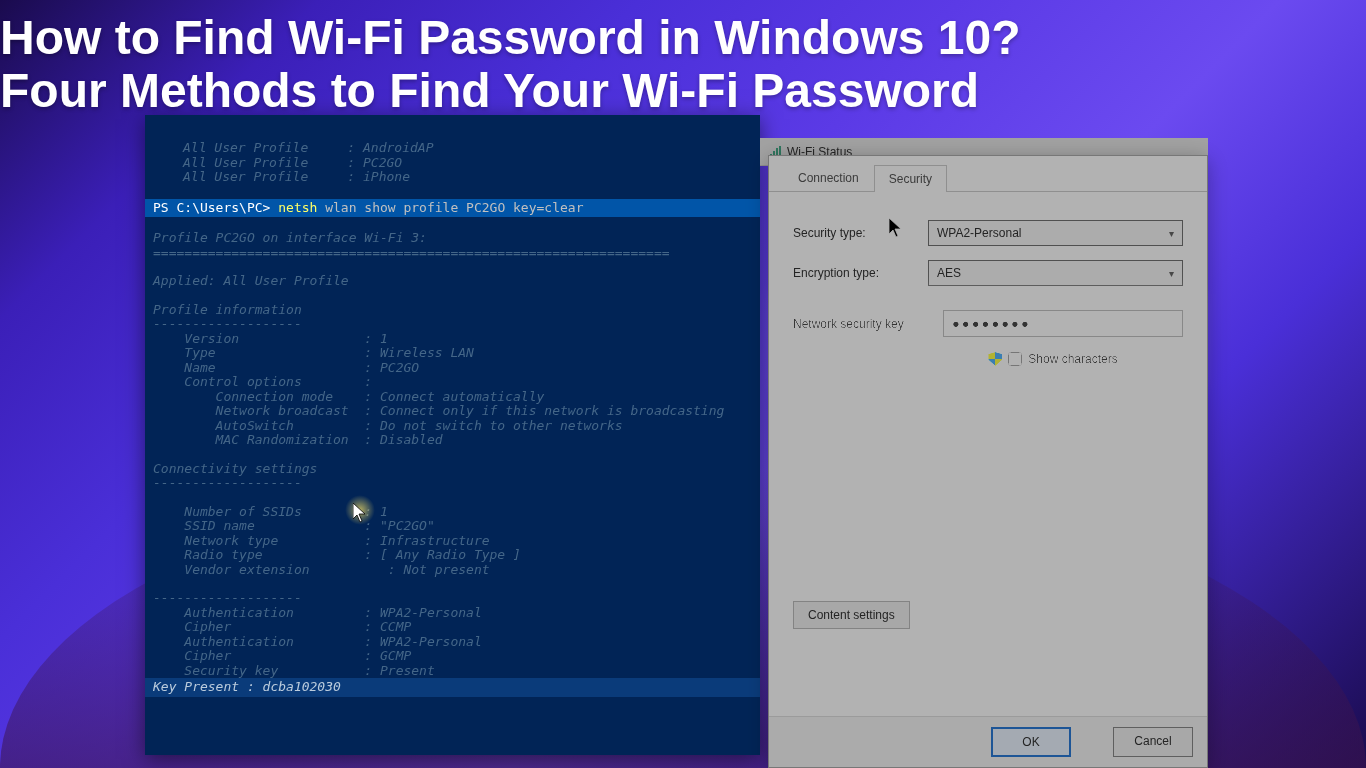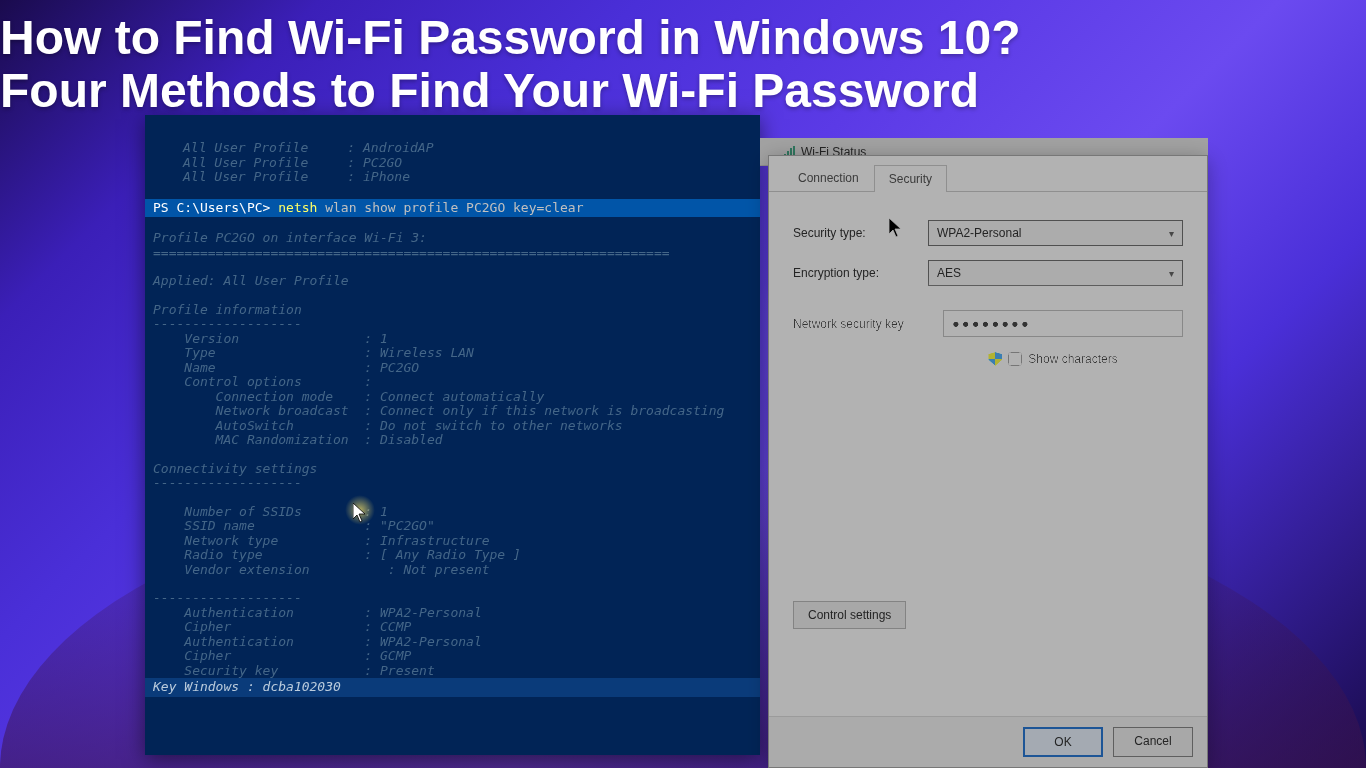--- a/index.html
+++ b/index.html
@@ -68,21 +68,21 @@
   top: 138px;
   left: 760px;
   width: 448px;
   height: 28px;
   background: #e8e8e8;
   border-bottom: 1px solid #ccc;
   font-size: 12px;
   color: #333;
   display: flex;
   align-items: center;
-  padding: 0 24px;
+  padding: 0 10px;
   gap: 6px;
   filter: brightness(0.7);
 }
 .wifi-icon-bars {
   display: inline-flex;
   align-items: flex-end;
   gap: 1px;
   height: 12px;
 }
 .wifi-icon-bars span { width: 2px; background: #4a8; }
@@ -198,20 +198,21 @@
   gap: 10px;
   background: #f4f4f4;
 }
 .dlg-btn {
   min-width: 80px;
   padding: 6px 14px;
   border: 1px solid #888;
   background: #f0f0f0;
   cursor: pointer;
   text-align: center;
+  margin-left: 32px;
 }
 .dlg-btn.primary {
   border: 2px solid #2a7ad6;
   background: #eaf3ff;
 }
 .mouse-cursor {
   position: absolute;
   width: 14px;
   height: 20px;
   pointer-events: none;
@@ -263,21 +264,21 @@
   <div class="ps-line ps-dim">    Network type           : Infrastructure</div>
   <div class="ps-line ps-dim">    Radio type             : [ Any Radio Type ]</div>
   <div class="ps-line ps-dim">    Vendor extension          : Not present</div>
   <div style="height:14px"></div>
   <div class="ps-line ps-dim">-------------------</div>
   <div class="ps-line ps-dim">    Authentication         : WPA2-Personal</div>
   <div class="ps-line ps-dim">    Cipher                 : CCMP</div>
   <div class="ps-line ps-dim">    Authentication         : WPA2-Personal</div>
   <div class="ps-line ps-dim">    Cipher                 : GCMP</div>
   <div class="ps-line ps-dim">    Security key           : Present</div>
-  <div class="ps-highlight-key ps-dim" style="color:#bcd"><span>    Key Windows            : dcba102030</span></div>
+  <div class="ps-highlight-key ps-dim" style="color:#bcd"><span>    Key Present            : dcba102030</span></div>
   <div class="cursor-spot" style="top:380px; left:200px"></div>
   <svg class="mouse-cursor" style="top:388px; left:208px" viewBox="0 0 14 20">
     <path d="M0 0 L0 16 L4 12 L7 19 L9 18 L6 11 L12 11 Z" fill="#fff" stroke="#000" stroke-width="0.8"></path>
   </svg>
 </div>
 
 <div class="wifi-status-bar">
   <span class="wifi-icon-bars">
     <span style="height:4px"></span>
       <span style="height:7px"></span>
@@ -317,19 +318,19 @@
         <div class="pw-input">●●●●●●●●</div>
       </div>
       <div class="show-chars-row">
         <span class="shield"></span>
         <input type="checkbox" style="">
         <span>Show characters</span>
       </div>
     </div>
   </div>
 
-  <div class="adv-btn">Control settings</div>
+  <div class="adv-btn">Content settings</div>
 
   <div class="dialog-buttons">
     <div class="dlg-btn primary">OK</div>
     <div class="dlg-btn">Cancel</div>
   </div>
 </div>
 
 </body></html>

